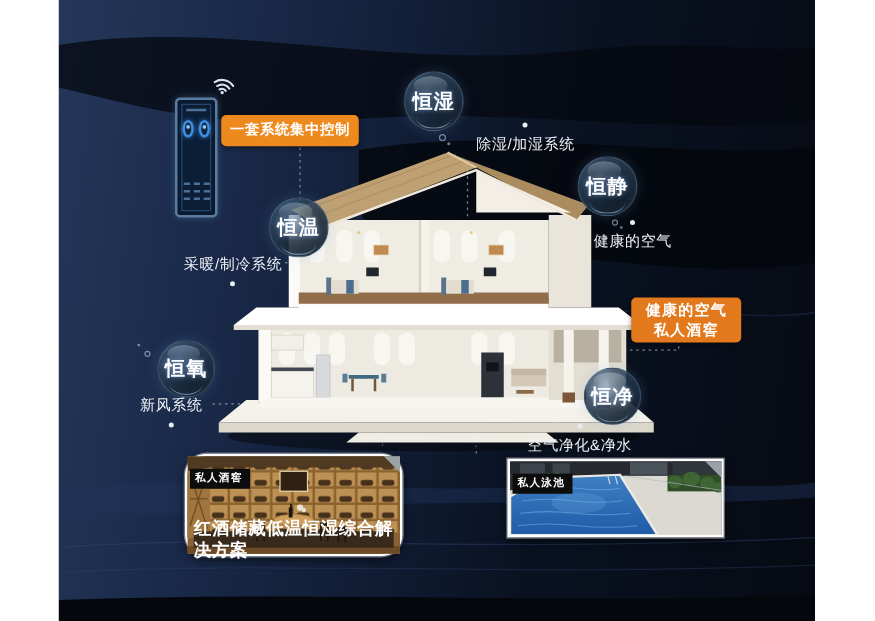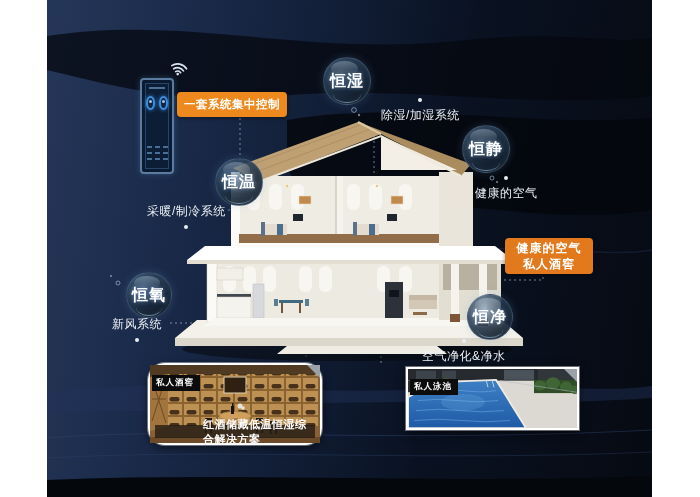--- a/index.html
+++ b/index.html
@@ -57,22 +57,22 @@
 
   
   .photo{position:absolute;box-sizing:border-box;border:2px solid #fff;
          box-shadow:0 0 0 1px rgba(255,255,255,.4),0 3px 8px rgba(0,0,0,.55);}
   #photo-wine{left:101px;top:363px;width:174px;height:82px;border-radius:17px;}
   #photo-pool{left:335px;top:367px;width:173px;height:63px;margin-left:24px;}
   .photo svg{position:absolute;left:0;top:0;width:100%;height:100%;}
   .photo-tag{position:absolute;top:10px;left:2px;background:#0c0c0c;color:#fff;font-size:8.5px;
              font-weight:bold;padding:2px 6px 2px 4px;letter-spacing:1px;}
   .photo-caption{position:absolute;left:5px;right:5px;bottom:5px;height:13px;background:rgba(28,24,19,.74);
-             color:#fff;font-size:11px;font-weight:bold;display:flex;align-items:center;justify-content:center;
-             letter-spacing:.5px;padding-left:48px;}
+             color:#fff;font-size:14px;font-weight:bold;display:flex;align-items:center;justify-content:center;
+             letter-spacing:.5px;}
   .photo-fold{position:absolute;top:0;right:0;width:0;height:0;
              border-left:13px solid transparent;border-top:13px solid #9aa1a7;}
 </style>
 </head>
 <body>
 
 <div class="page">
   <div class="scene">
 
     <svg class="scene-art" viewBox="0 0 605 497">

